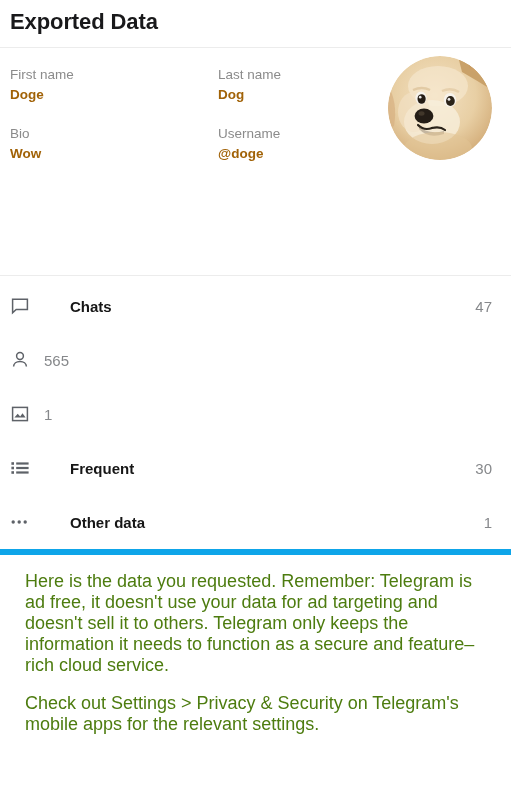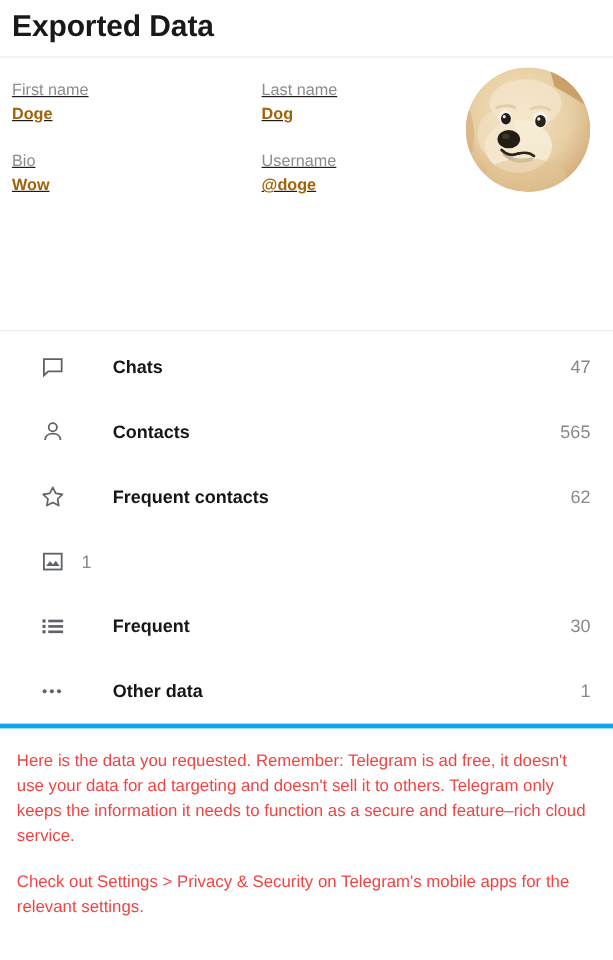--- a/index.html
+++ b/index.html
@@ -27,42 +27,41 @@
   
   .header {
     height: 48px;
     box-sizing: border-box;
     padding: 0 10px;
     display: flex;
     align-items: center;
     border-bottom: 1px solid #ececec;
   }
   .header-title {
-    font-size: 25px;
+    font-size: 22px;
     font-weight: bold;
     letter-spacing: -0.1px;
     color: #19191b;
     line-height: 1;
     padding-bottom: 3px;
   }
 
   
   .profile {
     position: relative;
     padding: 18px 10px 0 10px;
     height: 228px;
     box-sizing: border-box;
     border-bottom: 1px solid #ececec;
   }
   .profile-grid {
     display: grid;
     grid-template-columns: 208px 1fr;
     grid-auto-rows: 59px;
     width: 375px;
-    text-decoration: underline;
   }
   .field-label {
     font-size: 13.5px;
     color: #8b8b8b;
     line-height: 18px;
     margin-bottom: 2px;
   }
   .field-value {
     font-size: 13.5px;
     font-weight: bold;
@@ -77,22 +76,21 @@
     width: 104px;
     height: 104px;
     border-radius: 50%;
     overflow: hidden;
   }
   .avatar svg { display: block; }
 
   
   .stats {
     padding-top: 3px;
-    border-bottom: 4px solid #0ea5e9;
-    padding-left: 24px;
+    border-bottom: 6px solid #0ea5e9;
   }
   .stat-row {
     height: 54px;
     display: flex;
     align-items: center;
     padding: 0 19px 0 10px;
     box-sizing: border-box;
   }
   .stat-icon {
     width: 34px;
@@ -114,24 +112,24 @@
     font-size: 15px;
     color: #86888b;
     white-space: nowrap;
   }
 
   
   .footer {
     padding: 16px 19px 0 10px;
   }
   .footer p {
-    margin: 0 0 17px 4px;
-    font-size: 14px;
+    margin: 0 0 17px 15px;
+    font-size: 18px;
     line-height: 21px;
-    color: #ef4444;
+    color: #4d7c0f;
   }
 </style>
 </head>
 <body>
 
 <div class="page">
 
   <div class="header">
     <div class="header-title">Exported Data</div>
   </div>
@@ -227,33 +225,23 @@
       <span class="stat-count">47</span>
     </div>
 
     <div class="stat-row">
       <span class="stat-icon">
         <svg width="20" height="20" viewBox="0 0 20 20" fill="none" stroke="currentColor" stroke-width="1.5">
           <circle cx="10" cy="6" r="3.4"></circle>
           <path d="M3.6 16.6c0-3.3 2.9-5.2 6.4-5.2s6.4 1.9 6.4 5.2"></path>
         </svg>
       </span>
-      <span class="stat-label">Contacts</span>
       <span class="stat-count">565</span>
     </div>
 
-    <div class="stat-row">
-      <span class="stat-icon">
-        <svg width="20" height="20" viewBox="0 0 20 20" fill="none" stroke="currentColor" stroke-width="1.4" stroke-linejoin="round">
-          <path d="M10 2.1l2.47 5.02 5.54.8-4.01 3.9.95 5.52L10 14.73l-4.95 2.61.95-5.52-4.01-3.9 5.54-.8z"></path>
-        </svg>
-      </span>
-      <span class="stat-label">Frequent contacts</span>
-      <span class="stat-count">62</span>
-    </div>
 
     <div class="stat-row">
       <span class="stat-icon">
         <svg width="20" height="20" viewBox="0 0 20 20" fill="none" stroke="currentColor" stroke-width="1.5">
           <rect x="2.6" y="3.4" width="14.8" height="13.2"></rect>
           <path d="M4.4 13.6l3.3-3.8 2.5 2.6 2.3-3.1 3.1 4.3z" fill="currentColor" stroke="none"></path>
         </svg>
       </span>
       <span class="stat-count">1</span>
     </div>

